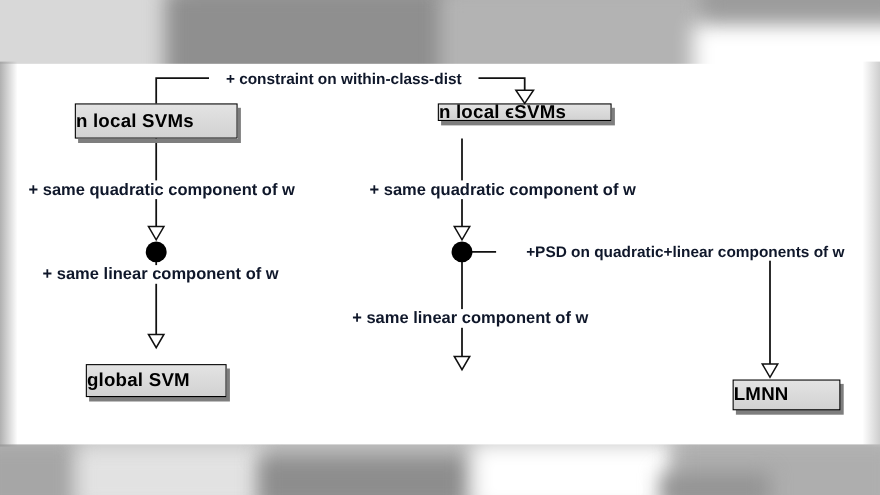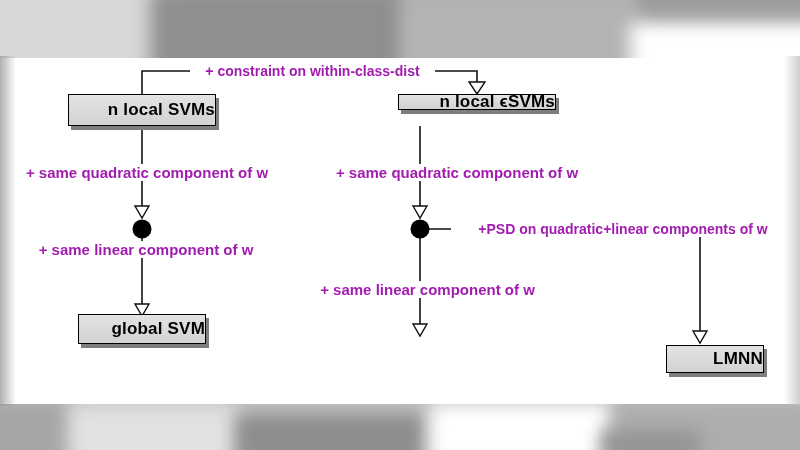--- a/index.html
+++ b/index.html
@@ -18,26 +18,26 @@
   .side-fade.right{right:0;background:linear-gradient(270deg,rgba(185,185,185,.7),rgba(185,185,185,0));}
   
   .canvas{position:absolute;left:0;top:58px;right:0;bottom:46px;background:#ffffff;}
   .edges{position:absolute;left:0;top:0;pointer-events:none;}
   
   .node{
     position:absolute;box-sizing:border-box;
     background:linear-gradient(180deg,#e3e3e3,#d2d2d2);
     border:1.6px solid #000;
     box-shadow:3px 4px 0 #7e7e7e;
-    display:flex;align-items:center;justify-content:flex-end;
+    display:flex;align-items:center;justify-content:flex-start;
     font-weight:bold;font-size:17px;color:#000;letter-spacing:.2px;
   }
   
   .edge-label{
-    position:absolute;background:#ffffff;color:#a21caf;
+    position:absolute;background:#ffffff;color:#0f172a;
     font-weight:bold;font-size:15px;line-height:1.15;
     text-align:center;white-space:nowrap;
   }
   .edge-label.small{font-size:14px;}
 </style>
 </head>
 <body>
 
 <div class="stage">
 
@@ -86,21 +86,21 @@
       <circle cx="420" cy="229" r="9.5"></circle>
     </g>
   </svg>
 
   <div class="node" style="left:68px;top:94px;width:148px;height:32px;">
     <span>n local SVMs</span>
   </div>
   <div class="node" style="left:398px;top:94px;width:158px;height:16px;">
     <span>n local ϵSVMs</span>
   </div>
-  <div class="node" style="left:78px;top:314px;width:128px;height:30px;">
+  <div class="node" style="left:78px;top:331px;width:128px;height:30px;">
     <span>global SVM</span>
   </div>
   <div class="node" style="left:650px;top:345px;width:98px;height:28px;margin-left:16px;">
     <span>LMNN</span>
   </div>
 
   <div class="edge-label small" style="left:190px;top:63px;width:245px;">+ constraint on within-class-dist</div>
   <div class="edge-label" style="left:2px;top:164px;width:290px;">+ same quadratic component of w</div>
   <div class="edge-label" style="left:312px;top:164px;width:290px;">+ same quadratic component of w</div>
   <div class="edge-label" style="left:16px;top:241px;width:260px;">+ same linear component of w</div>

